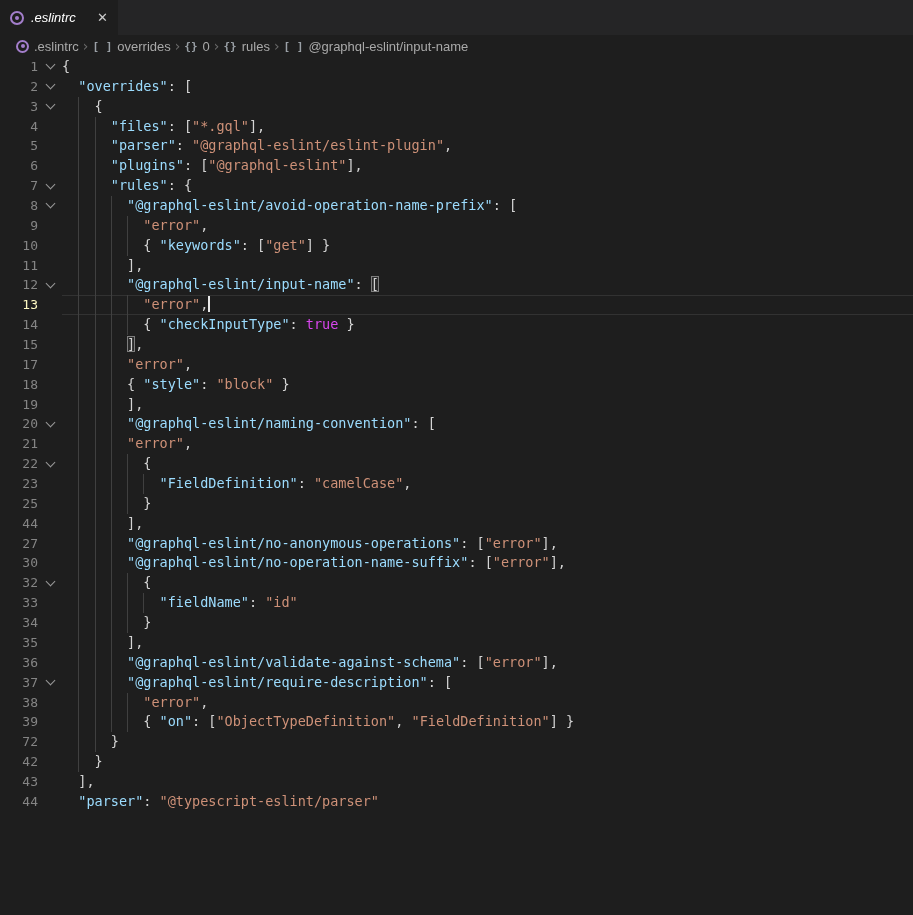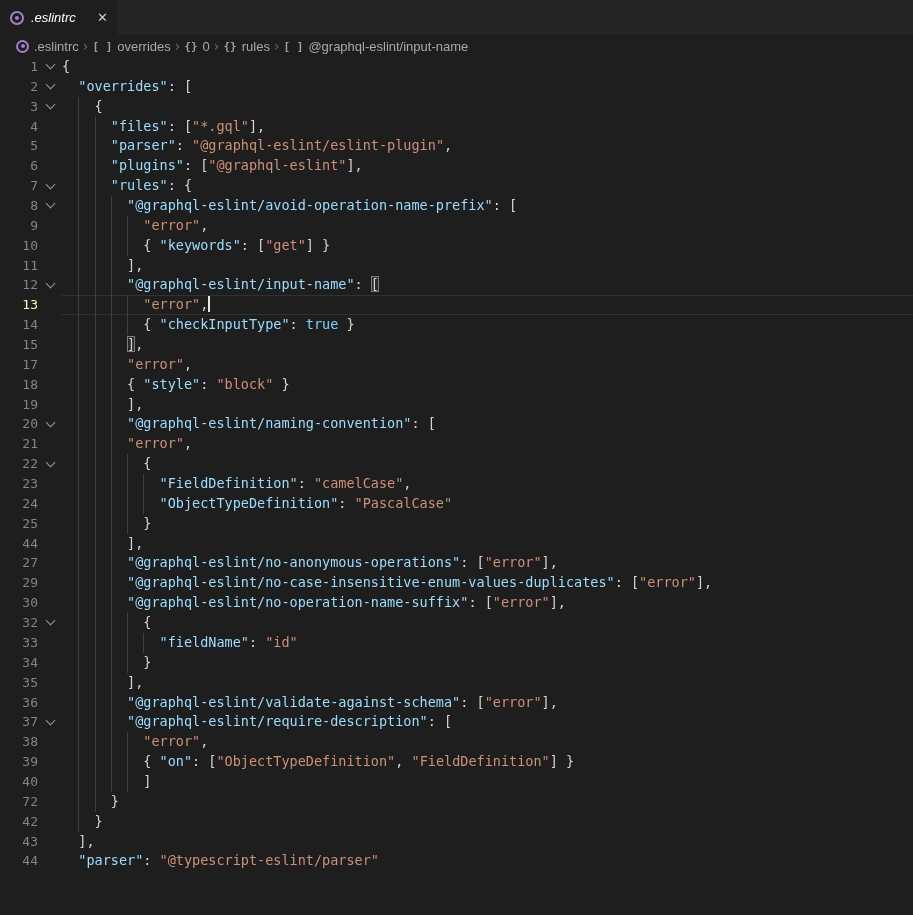--- a/index.html
+++ b/index.html
@@ -51,21 +51,21 @@
   .line.active .code { box-shadow:inset 0 1px 0 #323232, inset 0 -1px 0 #323232; }
   .line.active .ln { color:#fef9c3; }
   .sp  { display:inline-block; width:2ch; height:19.86px; vertical-align:top; }
   .guide {
     display:inline-block; width:2ch; height:19.86px; vertical-align:top;
     background:linear-gradient(#404040,#404040) left top / 1px 100% no-repeat;
   }
   .t-k  { color:#9cdcfe; }
   .t-s  { color:#ce9178; }
   .t-p  { color:#d4d4d4; }
-  .t-b  { color:#7dd3fc; }
+  .t-b  { color:#d946ef; }
   .t-pb {
     color:#d4d4d4; outline:1px solid #7e7e7e; outline-offset:-1px;
     background:rgba(130,130,130,0.12);
   }
   .cursor {
     display:inline-block; width:1.5px; height:16px; background:#e8e8e8;
     vertical-align:-3px;
   }
 </style>
 </head>
@@ -256,27 +256,20 @@
   </div>
     <div class="line">
     <div class="gutter">
       <span class="ln">23</span>
       <span class="foldcol"></span>
     </div>
     <span class="code"><span class="sp"></span><span class="guide"></span><span class="guide"></span><span class="guide"></span><span class="guide"></span><span class="guide"></span><span class="t-k">"FieldDefinition"</span><span class="t-p">: </span><span class="t-s">"camelCase"</span><span class="t-p">,</span></span>
   </div>
     <div class="line">
     <div class="gutter">
-      <span class="ln">24</span>
-      <span class="foldcol"></span>
-    </div>
-    <span class="code"><span class="sp"></span><span class="guide"></span><span class="guide"></span><span class="guide"></span><span class="guide"></span><span class="guide"></span><span class="t-k">"ObjectTypeDefinition"</span><span class="t-p">: </span><span class="t-s">"PascalCase"</span></span>
-  </div>
-    <div class="line">
-    <div class="gutter">
       <span class="ln">25</span>
       <span class="foldcol"></span>
     </div>
     <span class="code"><span class="sp"></span><span class="guide"></span><span class="guide"></span><span class="guide"></span><span class="guide"></span><span class="t-p">}</span></span>
   </div>
     <div class="line">
     <div class="gutter">
       <span class="ln">44</span>
       <span class="foldcol"></span>
     </div>
@@ -284,27 +277,20 @@
   </div>
     <div class="line">
     <div class="gutter">
       <span class="ln">27</span>
       <span class="foldcol"></span>
     </div>
     <span class="code"><span class="sp"></span><span class="guide"></span><span class="guide"></span><span class="guide"></span><span class="t-k">"@graphql-eslint/no-anonymous-operations"</span><span class="t-p">: [</span><span class="t-s">"error"</span><span class="t-p">],</span></span>
   </div>
     <div class="line">
     <div class="gutter">
-      <span class="ln">29</span>
-      <span class="foldcol"></span>
-    </div>
-    <span class="code"><span class="sp"></span><span class="guide"></span><span class="guide"></span><span class="guide"></span><span class="t-k">"@graphql-eslint/no-case-insensitive-enum-values-duplicates"</span><span class="t-p">: [</span><span class="t-s">"error"</span><span class="t-p">],</span></span>
-  </div>
-    <div class="line">
-    <div class="gutter">
       <span class="ln">30</span>
       <span class="foldcol"></span>
     </div>
     <span class="code"><span class="sp"></span><span class="guide"></span><span class="guide"></span><span class="guide"></span><span class="t-k">"@graphql-eslint/no-operation-name-suffix"</span><span class="t-p">: [</span><span class="t-s">"error"</span><span class="t-p">],</span></span>
   </div>
     <div class="line">
     <div class="gutter">
       <span class="ln">32</span>
       <span class="foldcol"><span class="chev"></span></span>
     </div>
@@ -351,27 +337,20 @@
       <span class="foldcol"></span>
     </div>
     <span class="code"><span class="sp"></span><span class="guide"></span><span class="guide"></span><span class="guide"></span><span class="guide"></span><span class="t-s">"error"</span><span class="t-p">,</span></span>
   </div>
     <div class="line">
     <div class="gutter">
       <span class="ln">39</span>
       <span class="foldcol"></span>
     </div>
     <span class="code"><span class="sp"></span><span class="guide"></span><span class="guide"></span><span class="guide"></span><span class="guide"></span><span class="t-p">{ </span><span class="t-k">"on"</span><span class="t-p">: [</span><span class="t-s">"ObjectTypeDefinition"</span><span class="t-p">, </span><span class="t-s">"FieldDefinition"</span><span class="t-p">] }</span></span>
-  </div>
-    <div class="line">
-    <div class="gutter">
-      <span class="ln">40</span>
-      <span class="foldcol"></span>
-    </div>
-    <span class="code"><span class="sp"></span><span class="guide"></span><span class="guide"></span><span class="guide"></span><span class="guide"></span><span class="t-p">]</span></span>
   </div>
     <div class="line">
     <div class="gutter">
       <span class="ln">72</span>
       <span class="foldcol"></span>
     </div>
     <span class="code"><span class="sp"></span><span class="guide"></span><span class="guide"></span><span class="t-p">}</span></span>
   </div>
     <div class="line">
     <div class="gutter">

